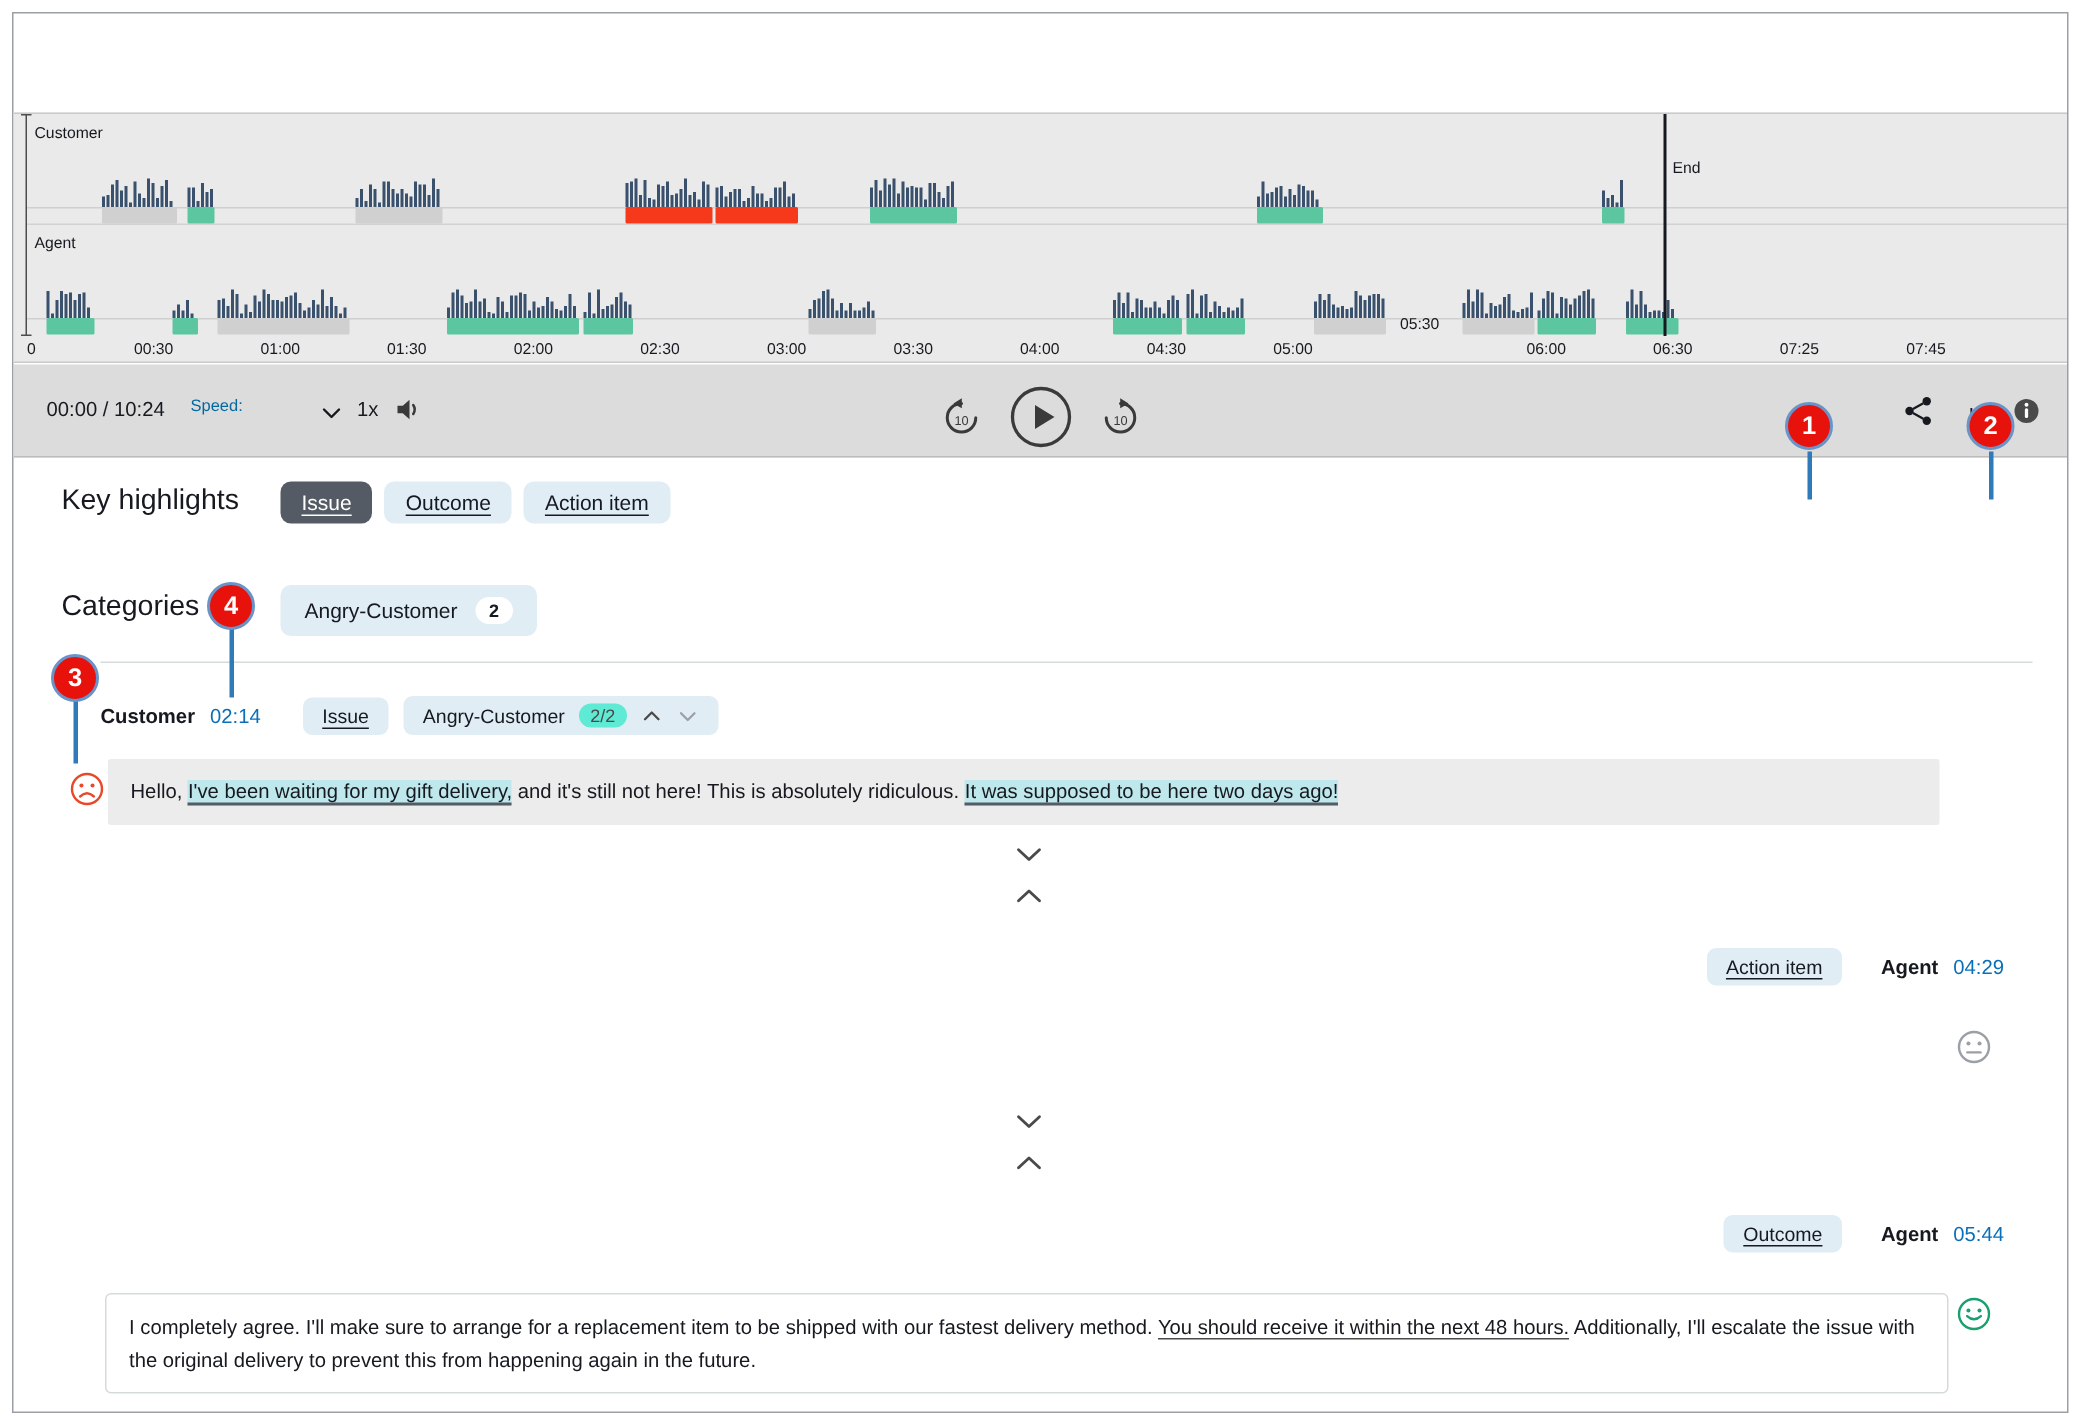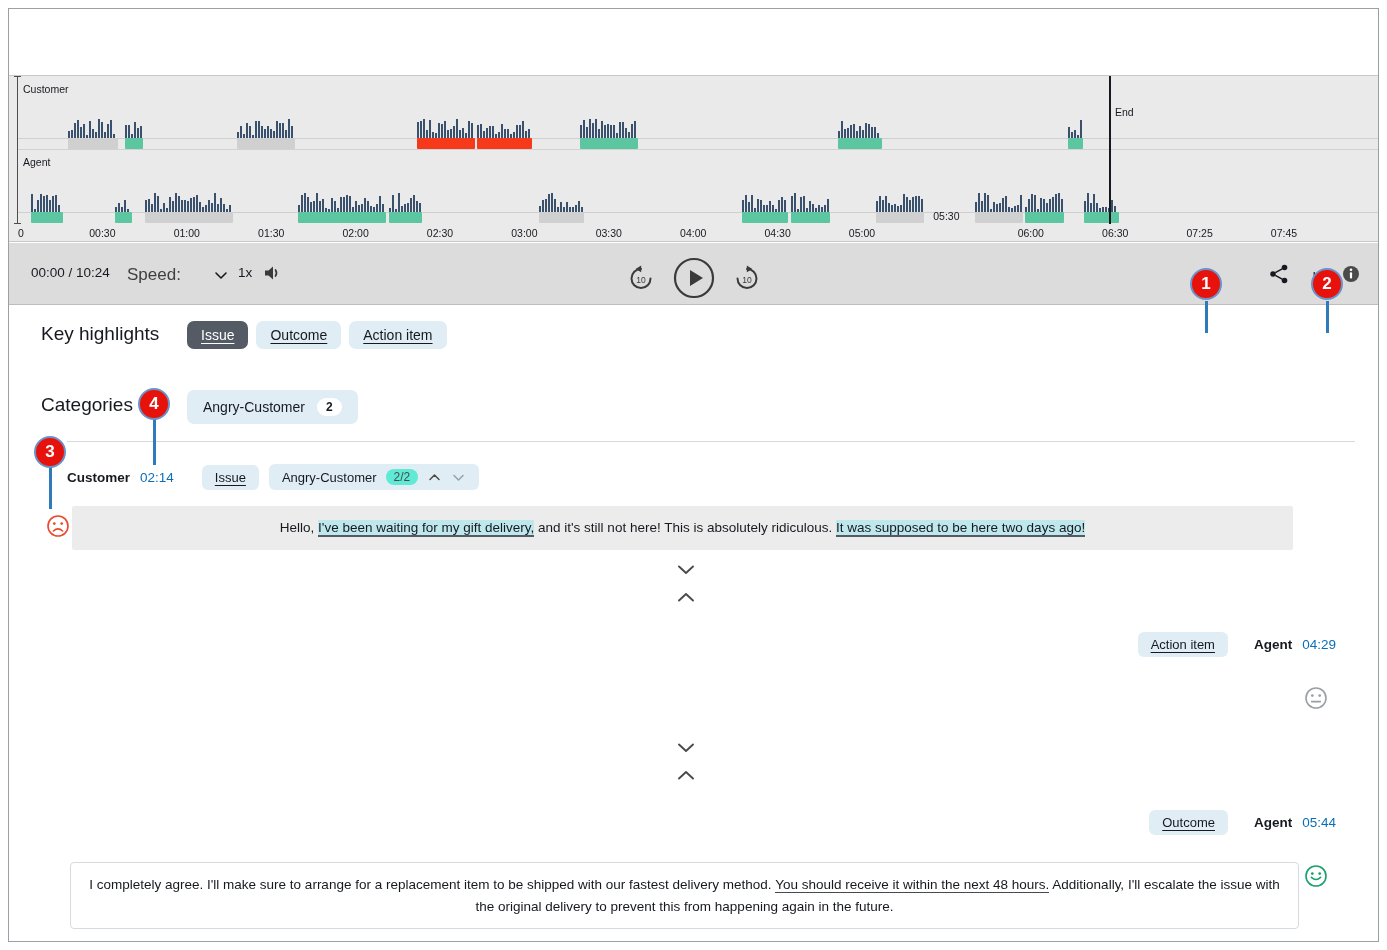--- a/index.html
+++ b/index.html
@@ -79,21 +79,21 @@
     position: absolute; left: 0; top: 234px; width: 1369px; height: 62px;
     background: #dcdcdc;
     border-bottom: 1px solid #bdbdbd;
   }
   .time-readout {
     position: absolute; left: 22px; top: 22px;
     font-size: 13.5px; color: #16191f;
   }
   .speed-label {
     position: absolute; left: 118px; top: 22px;
-    font-size: 17px; color: #404040;
+    font-size: 11px; color: #0369a1;
   }
   .speed-value {
     position: absolute; left: 181px; top: 22px;
     font-size: 13.5px; color: #16191f; margin-left: 48px;
   }
   .chev-small {
     position: absolute; left: 203px; top: 24px; width: 18px; height: 16px;
   }
   .vol-icon { position: absolute; left: 253px; top: 20px; }
   .transport { position: absolute; left: 50%; top: 13px; transform: translateX(-50%);
@@ -155,21 +155,20 @@
     padding: 5px 13px; border-radius: 6px; background: #e0edf5;
     font-size: 13px; color: #16191f; cursor: pointer;
   }
   .tag .lbl { text-decoration: underline; text-underline-offset: 3px; }
   .frac { background:#5eead4; border-radius: 10px; padding: 1px 8px; font-size: 12px; color:#4a4a4a;}
   .nav-chev { width: 15px; height: 13px; cursor: pointer; }
   .bubble {
     position: absolute;
     font-size: 13.5px; color: #16191f; line-height: 1.6;
     padding: 11px 15px;
-    text-align: center;
   }
   .bubble.gray { background: #ececec; border-radius: 2px; }
   .bubble.outlined { background: #ffffff; border: 1px solid #d5dbdb; border-radius: 4px; }
   .hl {
     background: #bfe8ec; border-bottom: 2px solid #545b64;
   }
   .ul-plain { border-bottom: 1.5px solid #4a4a4a; }
   .sentiment { position: absolute; }
   .expander { position: absolute; width: 26px; height: 16px; cursor: pointer; }
   

